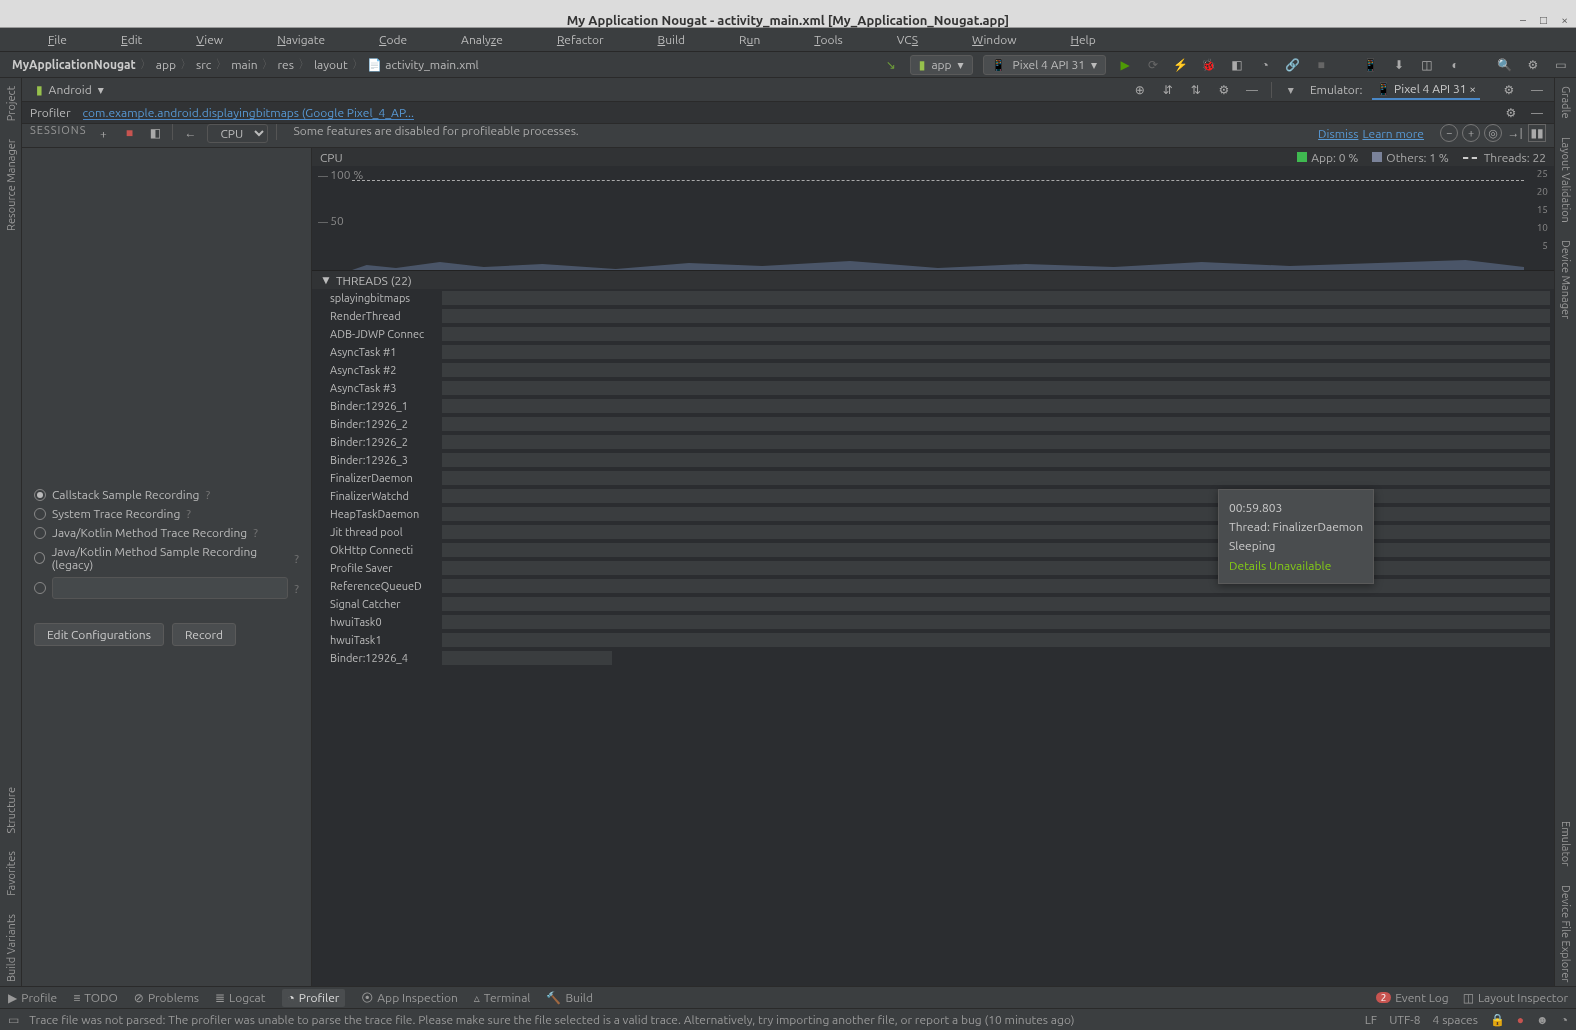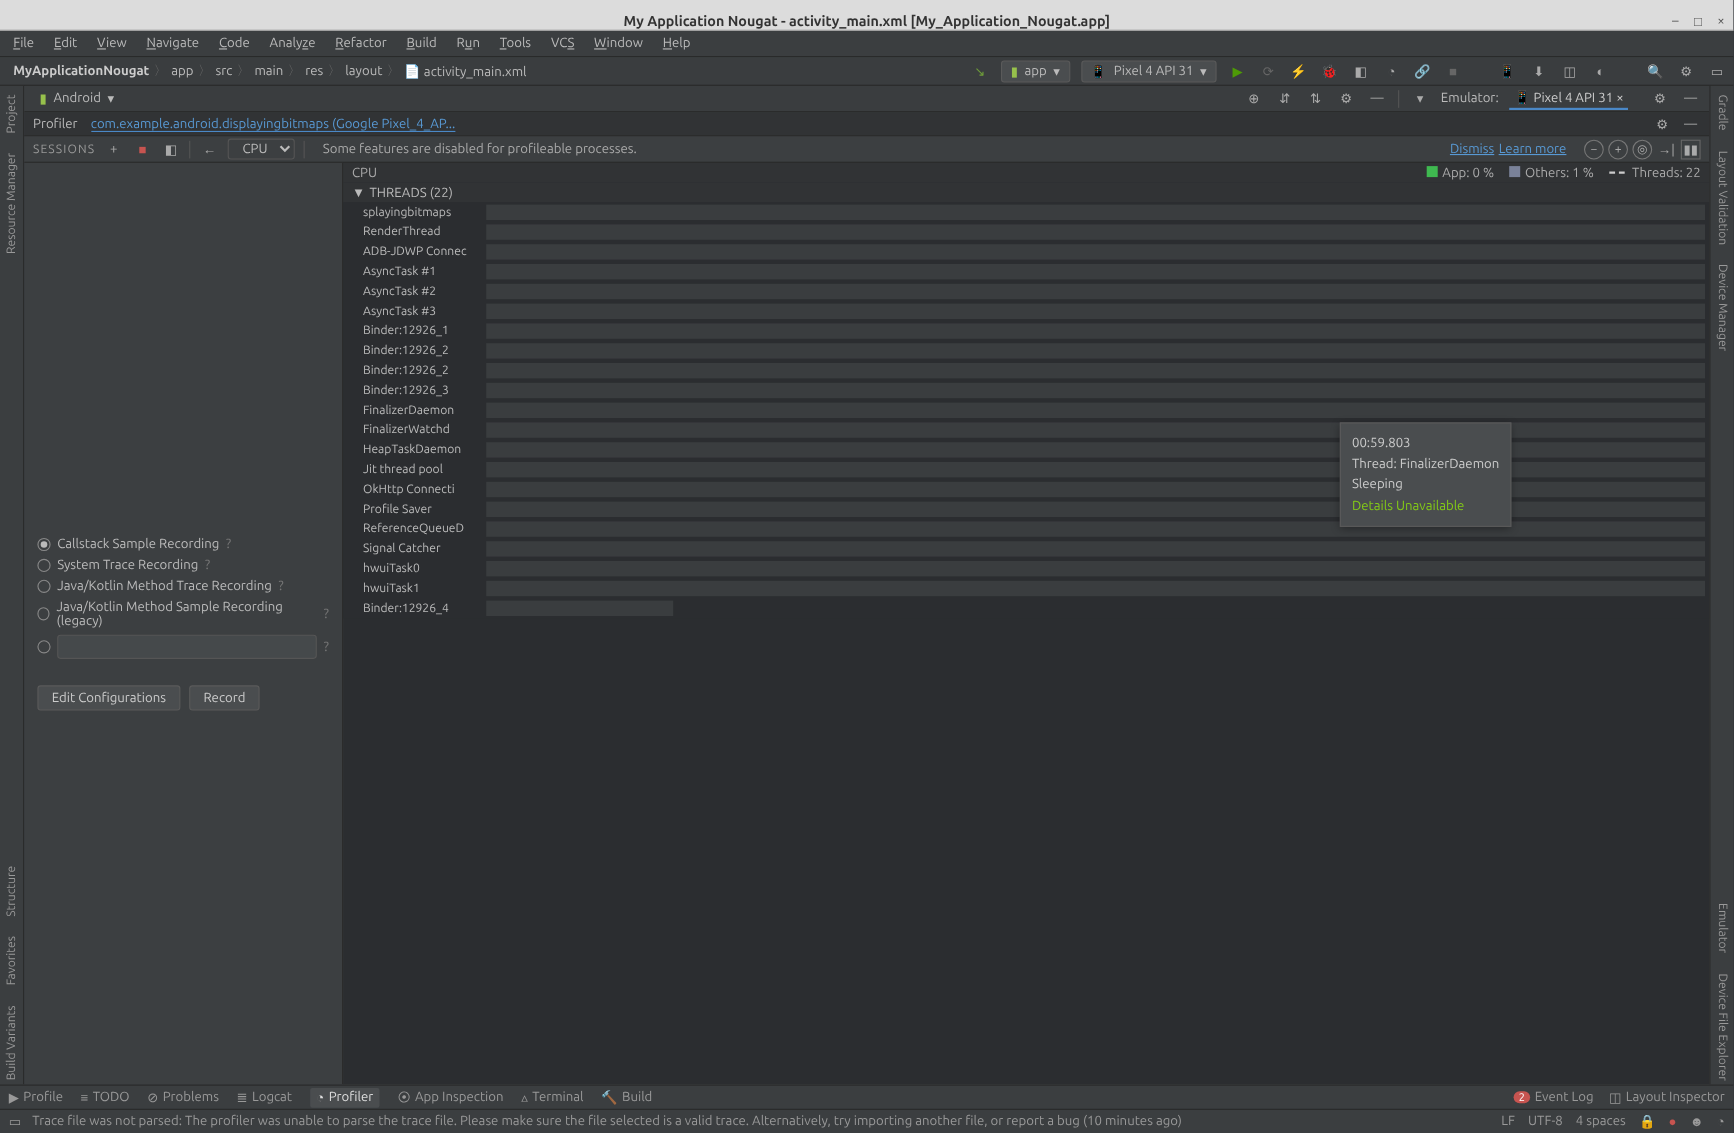--- a/index.html
+++ b/index.html
@@ -1,21 +1,21 @@
 <!DOCTYPE html>
 <html><head>
 <meta charset="utf-8">
 <style>
 * { margin: 0; padding: 0; box-sizing: border-box; font-family: -apple-system, "Segoe UI", Ubuntu, sans-serif; font-size: 12px; }
 body { background: #3c3f41; color: #bbbbbb; width: 1576px; height: 1030px; overflow: hidden; display: flex; flex-direction: column; }
 .titlebar { height: 28px; background: #dcdcdc; color: #333; display: flex; align-items: flex-end; justify-content: center; position: relative; border-bottom: 1px solid #999; }
 .titlebar .title { font-weight: bold; font-size: 13px; }
 .titlebar .ctrls { position: absolute; right: 8px; display: flex; gap: 14px; color: #555; }
 .menubar { height: 24px; background: #3b3e40; border-bottom: 1px solid #282828; display: flex; align-items: center; padding: 0 4px; gap: 2px; }
-.menubar span { padding: 3px 8px; color: #bbb; cursor: pointer; }
+.menubar span { padding: 3px 8px; color: #bbb; cursor: pointer; margin-left: 36px; }
 .menubar span u { text-decoration: underline; }
 .navbar { height: 26px; background: #3a3d3f; border-bottom: 1px solid #2a2a2a; display: flex; align-items: center; padding: 0 6px; }
 .crumbs { display: flex; align-items: center; gap: 0; }
 .crumbs .c { padding: 2px 6px; color: #bbb; }
 .crumbs .c.bold { font-weight: bold; color: #ccc; }
 .crumbs .sep { color: #666; margin: 0 -2px; }
 .navright { margin-left: auto; display: flex; align-items: center; gap: 10px; }
 .dropdown { background: #4a4d4f; border: 1px solid #5a5a5a; border-radius: 3px; padding: 2px 8px; display: flex; align-items: center; gap: 6px; color: #bbb; }
 .icon-btn { width: 18px; height: 18px; display: inline-flex; align-items: center; justify-content: center; color: #aaa; cursor: pointer; }
 .run-icon { color: #4e9a06; }
@@ -29,21 +29,21 @@
 .toolstrip { height: 24px; background: #3a3d3f; border-bottom: 1px solid #2a2a2a; display: flex; align-items: center; padding: 0 8px; gap: 12px; }
 .toolstrip .left { display: flex; align-items: center; gap: 10px; }
 .toolstrip .right { margin-left: auto; display: flex; align-items: center; gap: 10px; }
 .android-drop { display: flex; align-items: center; gap: 6px; color: #bbb; padding: 0 6px; }
 .green-droid { color: #97c14c; }
 .tabbar { display: flex; align-items: center; gap: 14px; color: #888; }
 .tab { padding: 2px 4px; }
 .tab.active { border-bottom: 2px solid #4a88c7; color: #ccc; }
 .profiler-header { height: 22px; background: #313335; border-bottom: 1px solid #2a2a2a; display: flex; align-items: center; padding: 0 8px; gap: 12px; font-size: 12px; }
 .profiler-header .right { margin-left: auto; display: flex; gap: 8px; }
-.sessions-bar { height: 24px; background: #3c3f41; border-bottom: 1px solid #2a2a2a; display: flex; align-items: center; padding: 0 8px; gap: 8px; }
+.sessions-bar { height: 24px; background: #3c3f41; border-bottom: 1px solid #2a2a2a; display: flex; align-items: flex-start; padding: 0 8px; gap: 8px; }
 .sessions-bar .lbl { letter-spacing: 1px; font-size: 11px; color: #999; }
 .sessions-bar .sep { width: 1px; height: 16px; background: #555; }
 .sessions-bar select { background: #3c3f41; border: 1px solid #555; color: #bbb; padding: 1px 8px; border-radius: 3px; }
 .sessions-bar .msg { color: #aaa; margin-left: 8px; }
 .sessions-bar .rightlinks { margin-left: auto; display: flex; gap: 4px; align-items: center; }
 .sessions-bar a { color: #5899d4; text-decoration: underline; cursor: pointer; }
 .circ-btn { width: 18px; height: 18px; border: 1px solid #777; border-radius: 50%; display: inline-flex; align-items: center; justify-content: center; font-size: 11px; color: #aaa; }
 .profiler-body { flex: 1; display: flex; overflow: hidden; }
 .sess-list { width: 190px; border-right: 1px solid #2a2a2a; background: #3c3f41; }
 .sess-item { padding: 6px 8px; border-left: 3px solid #4a88c7; background: #45494b; }
@@ -270,20 +270,33 @@
 
       <div class="chart-panel">
         <div class="cpu-head">
           <span>CPU</span>
           <div class="r">
             <span><span class="legend-sq" style="background:#3fb950"></span><span>App: 0 %</span></span>
             <span><span class="legend-sq" style="background:#7a8299"></span><span>Others: 1 %</span></span>
             <span><span class="legend-sq" style="border-top:2px dashed #ccc;height:0;width:14px;vertical-align:middle"></span> <span>Threads: 22</span></span>
           </div>
         </div>
+        <div class="cpu-graph">
+          <span class="ylabel top">— <span>100 %</span></span>
+          <span class="ylabel mid">— <span>50</span></span>
+          <span class="ytick" style="top:2px">25</span>
+          <span class="ytick" style="top:20px">20</span>
+          <span class="ytick" style="top:38px">15</span>
+          <span class="ytick" style="top:56px">10</span>
+          <span class="ytick" style="top:74px">5</span>
+          <div class="dashline" style="top:14px"></div>
+          <svg style="position:absolute;left:40px;right:30px;bottom:0;height:20px;width:calc(100% - 70px)" viewBox="0 0 800 20" preserveAspectRatio="none">
+            <path d="M0,20 L10,15 L30,18 L60,12 L90,17 L130,14 L180,19 L230,13 L280,16 L340,11 L400,18 L460,14 L520,17 L580,12 L640,16 L700,13 L760,10 L800,17 L800,20 Z" fill="#4a5568"></path>
+          </svg>
+        </div>
         <div class="threads-hd">
             <span>▼</span>
             <span>THREADS (22)</span>
           </div>
         <div class="thread-rows" id="thread-rows">
 
           <div class="tooltip" style="right:180px;top:200px">
             <div>00:59.803</div>
             <div>Thread: FinalizerDaemon</div>
             <div>Sleeping</div>

